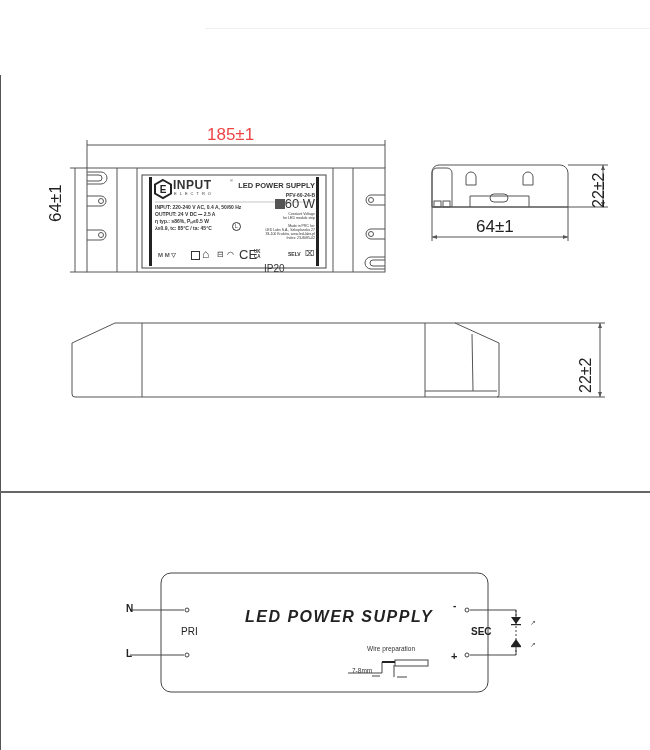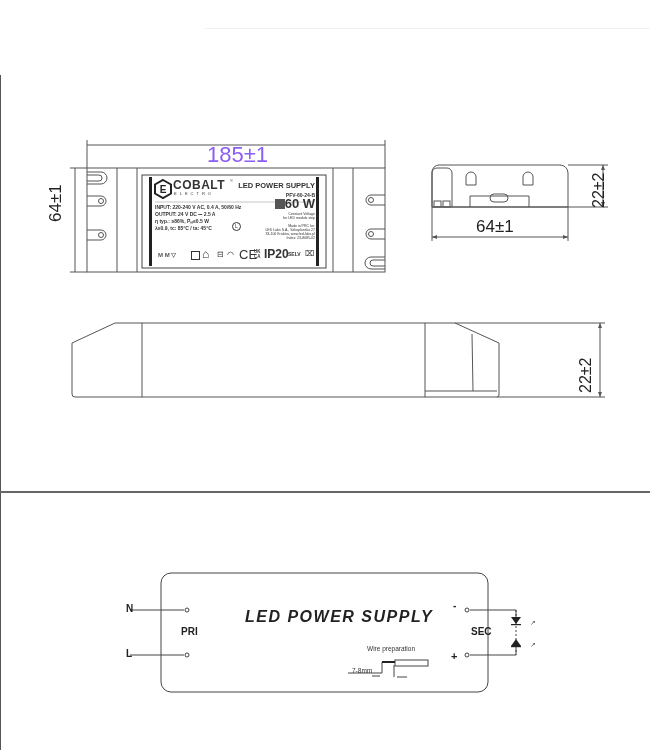--- a/index.html
+++ b/index.html
@@ -53,51 +53,51 @@
   <rect x="149" y="177" width="3" height="89" fill="#222"></rect>
   <rect x="316" y="177" width="3" height="89" fill="#222"></rect>
   <line x1="155" y1="202" x2="312" y2="202" stroke="#888" stroke-width="0.5"></line>
 
   <g>
     <polygon points="163,180 171,184.5 171,193.5 163,198 155,193.5 155,184.5" fill="none" stroke="#222" stroke-width="2"></polygon>
     <text x="163" y="193" font-size="10" font-weight="700" text-anchor="middle" fill="#222">E</text>
   </g>
 </svg>
 
-<div class="abs" style="left:207px;top:142px;font-size:22px;color:#8b5cf6">185±1</div>
+<div class="abs" style="left:207px;top:125px;font-size:17px;color:#ef4444">185±1</div>
 <div class="abs" style="left:46px;top:222px;font-size:17px;color:#222;transform:rotate(-90deg);transform-origin:left top;white-space:nowrap">64±1</div>
 
 <div class="abs" style="left:155px;top:178px;width:160px;height:88px;font-size:5px;line-height:6.5px;color:#333">
-  <div class="abs" style="left:18px;top:1px;font-size:12px;font-weight:700;letter-spacing:0.5px;line-height:12px">COBALT</div>
+  <div class="abs" style="left:18px;top:1px;font-size:12px;font-weight:700;letter-spacing:0.5px;line-height:12px">INPUT</div>
   <div class="abs" style="left:75px;top:0px;font-size:4px">®</div>
   <div class="abs" style="left:19px;top:13px;font-size:4px;letter-spacing:3px;line-height:5px">ELECTRO</div>
   <div class="abs" style="right:0;top:4px;font-size:7.5px;font-weight:700;line-height:8px;white-space:nowrap">LED POWER SUPPLY</div>
   <div class="abs" style="right:0;top:14px;font-size:5px;font-weight:700;line-height:6px">PFV-60-24-B</div>
   <div class="abs" style="left:0;top:26px;white-space:nowrap;font-weight:700">INPUT: 220-240 V AC, 0.4 A, 50/60 Hz</div>
   <div class="abs" style="left:0;top:33px;white-space:nowrap;font-weight:700">OUTPUT: 24 V DC ⎓ 2.5 A</div>
   <div class="abs" style="left:0;top:40px;white-space:nowrap;font-weight:700">η typ.: ≥86%, Pₙₗ≤0.5 W</div>
   <div class="abs" style="left:0;top:47px;white-space:nowrap;font-weight:700">λ≥0.9, tc: 85°C / ta: 45°C</div>
   <div class="abs" style="left:77px;top:44px;width:7px;height:7px;border:1px solid #333;border-radius:50%;font-size:5px;line-height:7px;text-align:center">L</div>
   <div class="abs" style="left:120px;top:21px;width:10px;height:10px;background:#555"></div>
-  <div class="abs" style="right:0;top:19px;font-size:13px;font-weight:700;line-height:14px">60 W</div>
+  <div class="abs" style="right:0;top:19px;font-size:13px;font-weight:400;line-height:14px">60 W</div>
   <div class="abs" style="right:0;top:34px;font-size:3.5px;line-height:4px;text-align:right">Constant Voltage</div>
   <div class="abs" style="right:0;top:38px;font-size:3.5px;line-height:4px;text-align:right">for LED module strip</div>
   <div class="abs" style="right:0;top:46px;font-size:3.5px;line-height:4px;text-align:right">Made in PRC for:</div>
   <div class="abs" style="right:0;top:50px;font-size:3.5px;line-height:4px;text-align:right;white-space:nowrap">LED Labs S.A., Szkoplanska 27</div>
   <div class="abs" style="right:0;top:54px;font-size:3.5px;line-height:4px;text-align:right;white-space:nowrap">33-100 Kraków, www.led-labs.pl</div>
   <div class="abs" style="right:0;top:58px;font-size:3.5px;line-height:4px;text-align:right">Index: 23-8085-02</div>
 
   <div class="abs" style="left:3px;top:73px;font-size:6px;font-weight:700;color:#555;line-height:8px">M M ▽</div>
   <div class="abs" style="left:36px;top:73px;width:7px;height:7px;border:1px solid #333"></div>
   <div class="abs" style="left:47px;top:70px;font-size:12px;line-height:12px">⌂</div>
   <div class="abs" style="left:62px;top:72px;font-size:8px;line-height:10px">⊟</div>
   <div class="abs" style="left:72px;top:72px;font-size:8px;line-height:10px">◠</div>
   <div class="abs" style="left:84px;top:71px;font-size:13px;line-height:11px">CE</div>
   <div class="abs" style="left:99px;top:71px;font-size:4.5px;font-weight:700;line-height:5px;width:8px">UK CA</div>
-  <div class="abs" style="left:109px;top:71px;font-size:12px;font-weight:700;line-height:11px">IP20</div>
+  <div class="abs" style="left:109px;top:85px;font-size:10px;font-weight:400;line-height:11px">IP20</div>
   <div class="abs" style="left:133px;top:73px;font-size:5px;font-weight:700;line-height:7px">SELV</div>
   <div class="abs" style="left:150px;top:71px;font-size:8px;line-height:10px">⌧</div>
 </div>
 
 <svg class="abs" style="left:420px;top:155px" width="200" height="90">
   <g stroke="#555" stroke-width="1" fill="none">
     <path d="M12,52 V17 a7,7 0 0 1 7,-7 H140 a8,8 0 0 1 8,8 V52 Z"></path>
     <line x1="12" y1="52" x2="148" y2="52"></line>
     <path d="M12,52 V18 a5,5 0 0 1 5,-5 h10 a5,5 0 0 1 5,5 V52"></path>
     <rect x="14" y="46" width="7" height="6"></rect>
@@ -162,19 +162,19 @@
     <rect x="401" y="59" width="10" height="1.2"></rect>
     <path d="M401,75 h10 l-5,7 z" transform="rotate(180 406 78)"></path>
     <rect x="401" y="81" width="10" height="1.2"></rect>
   </g>
   <text x="420" y="60" font-size="7" fill="#555">↗</text>
   <text x="420" y="82" font-size="7" fill="#555">↗</text>
 </svg>
 
 <div class="abs" style="left:126px;top:603px;font-size:10px;font-weight:700">N</div>
 <div class="abs" style="left:126px;top:648px;font-size:10px;font-weight:700">L</div>
-<div class="abs" style="left:181px;top:626px;font-size:10px;font-weight:700">PRI</div>
+<div class="abs" style="left:181px;top:626px;font-size:10px;font-weight:400">PRI</div>
 <div class="abs" style="left:245px;top:608px;font-size:16px;font-weight:700;font-style:italic;letter-spacing:1.5px;white-space:nowrap">LED POWER SUPPLY</div>
 <div class="abs" style="left:471px;top:626px;font-size:10px;font-weight:700">SEC</div>
 <div class="abs" style="left:453px;top:600px;font-size:10px;font-weight:700">-</div>
 <div class="abs" style="left:451px;top:650px;font-size:11px;font-weight:700">+</div>
 <div class="abs" style="left:367px;top:645px;font-size:6.5px;color:#333;white-space:nowrap">Wire preparation</div>
 <div class="abs" style="left:352px;top:667px;font-size:6.5px;color:#333;white-space:nowrap">7-8mm</div>
 
 </body></html>

